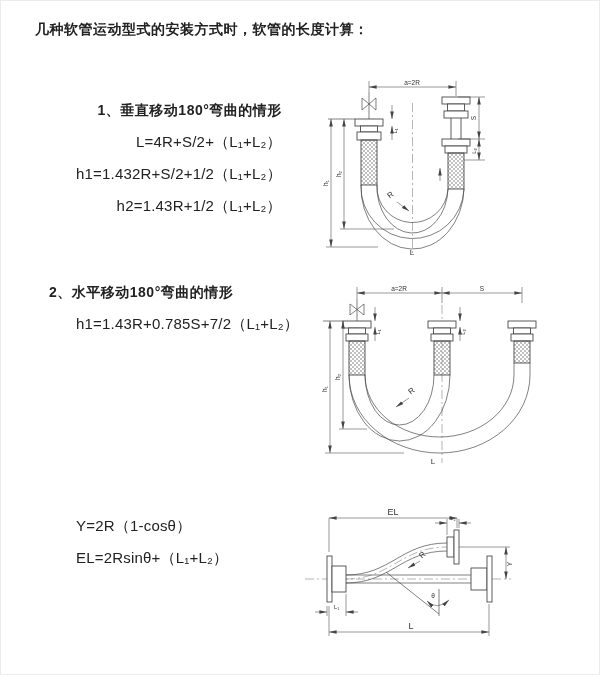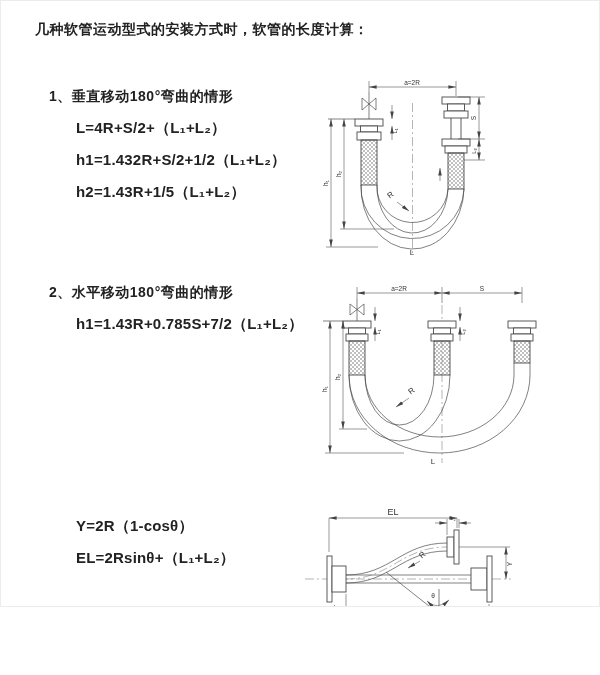--- a/index.html
+++ b/index.html
@@ -1,48 +1,48 @@
 <!DOCTYPE html>
 <html><head>
 <meta charset="utf-8">
 <style>
   html,body{margin:0;padding:0;background:#fff;}
   .page{
-    position:relative;width:600px;height:607px;background:#fff;
+    position:relative;width:600px;height:675px;background:#fff;
     border:1px solid #ececec;box-sizing:border-box;overflow:hidden;
     font-family:"Liberation Sans",sans-serif;color:#222;
   }
   .doc-title{position:absolute;left:34px;top:20px;font-size:14px;font-weight:bold;letter-spacing:.5px;}
   .section{position:absolute;left:48px;}
   .sec-heading{font-size:14px;font-weight:bold;letter-spacing:.5px;margin:0 0 13px 0;}
-  .formula{font-size:15px;font-weight:700;letter-spacing:.2px;margin:0 0 15px 27px;line-height:17px;white-space:nowrap;}
+  .formula{font-size:15px;font-weight:400;letter-spacing:.2px;margin:0 0 15px 27px;line-height:17px;white-space:nowrap;}
   .dia{position:absolute;}
   .ln{stroke:#4a4a4a;fill:none;stroke-width:.9;}
   .thin{stroke:#4a4a4a;fill:none;stroke-width:.7;}
   .dim{stroke:#555;fill:none;stroke-width:.6;}
   .cl{stroke:#777;fill:none;stroke-width:.55;stroke-dasharray:9 3 2 3;}
   .fit{fill:#fff;stroke:#4a4a4a;stroke-width:.9;}
   .braid{fill:url(#hatch);stroke:#4a4a4a;stroke-width:.9;}
   svg text{font-family:"Liberation Sans",sans-serif;font-size:6.5px;fill:#333;}
   .big{font-size:9px;}
   .mid{font-size:8px;}
   .sm{font-size:5.8px;}
 </style>
 </head>
 <body>
 
 <div class="page">
 
   <div class="doc-title">几种软管运动型式的安装方式时，软管的长度计算：</div>
 
-  <div class="section" style="top:87px;">
+  <div class="section" style="top:101px;text-align:right;">
     <div class="sec-heading">1、垂直移动180°弯曲的情形</div>
     <div class="formula">L=4R+S/2+（L₁+L₂）</div>
     <div class="formula">h1=1.432R+S/2+1/2（L₁+L₂）</div>
-    <div class="formula">h2=1.43R+1/5（L₁+L₂）</div>
+    <div class="formula">h2=1.43R+1/2（L₁+L₂）</div>
   </div>
 
   <div class="section" style="top:283px;">
     <div class="sec-heading">2、水平移动180°弯曲的情形</div>
     <div class="formula">h1=1.43R+0.785S+7/2（L₁+L₂）</div>
   </div>
 
   <div class="section" style="top:516px;">
     <div class="formula">Y=2R（1-cosθ）</div>
     <div class="formula">EL=2Rsinθ+（L₁+L₂）</div>

